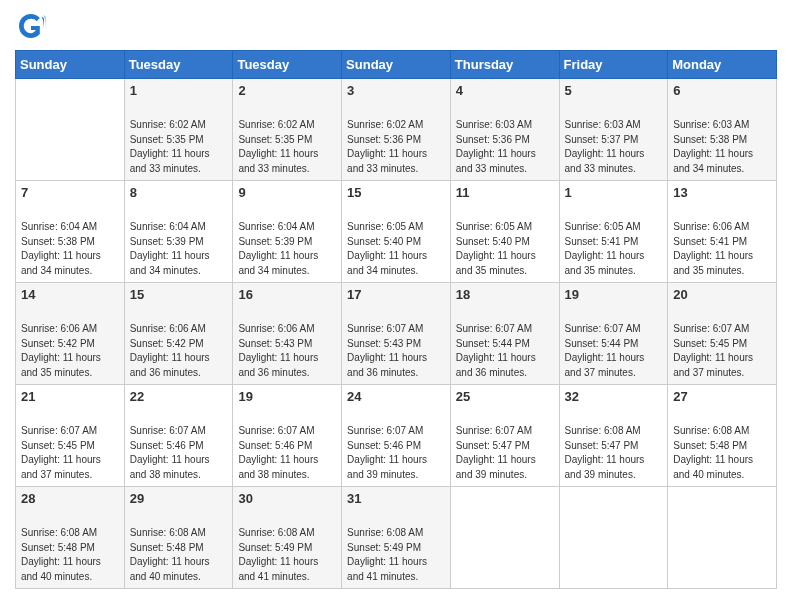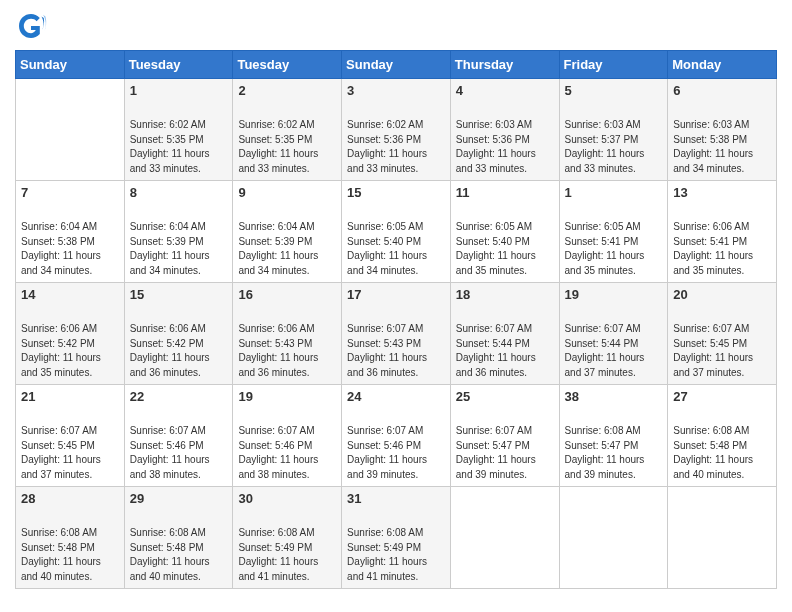--- a/index.html
+++ b/index.html
@@ -226,21 +226,21 @@
         </td>
         <td>
           <span class="day-number">24</span>
           <div class="day-info">Sunrise: 6:07 AM<br>Sunset: 5:46 PM<br>Daylight: 11 hours and 39 minutes.</div>
         </td>
         <td>
           <span class="day-number">25</span>
           <div class="day-info">Sunrise: 6:07 AM<br>Sunset: 5:47 PM<br>Daylight: 11 hours and 39 minutes.</div>
         </td>
         <td>
-          <span class="day-number">38</span>
+          <span class="day-number">32</span>
           <div class="day-info">Sunrise: 6:08 AM<br>Sunset: 5:47 PM<br>Daylight: 11 hours and 39 minutes.</div>
         </td>
         <td>
           <span class="day-number">27</span>
           <div class="day-info">Sunrise: 6:08 AM<br>Sunset: 5:48 PM<br>Daylight: 11 hours and 40 minutes.</div>
         </td>
       </tr>
       <tr>
         <td>
           <span class="day-number">28</span>

